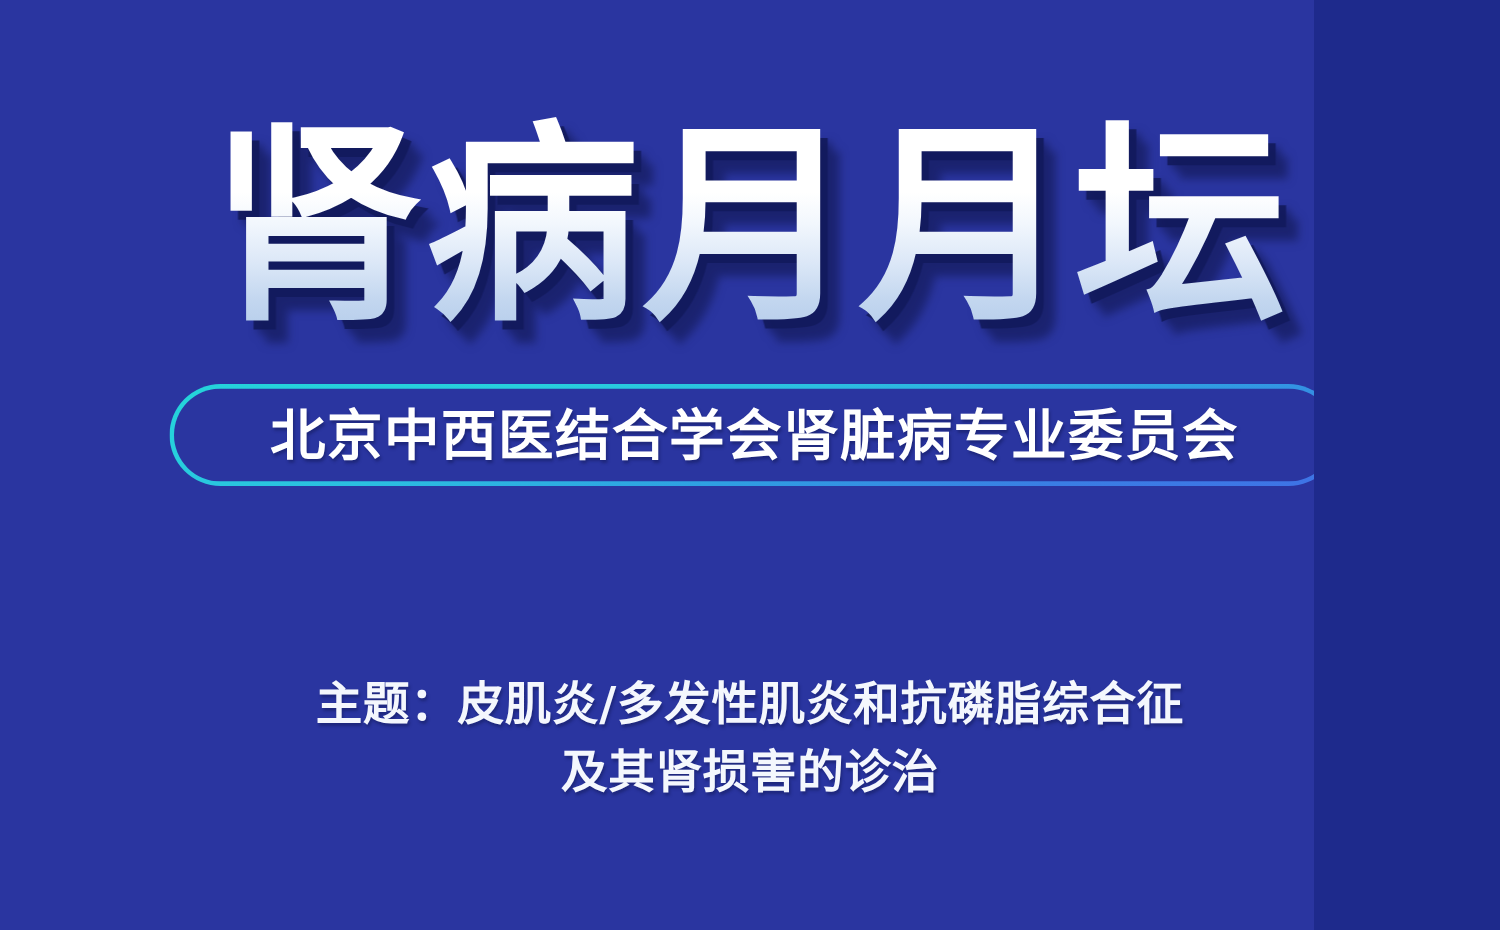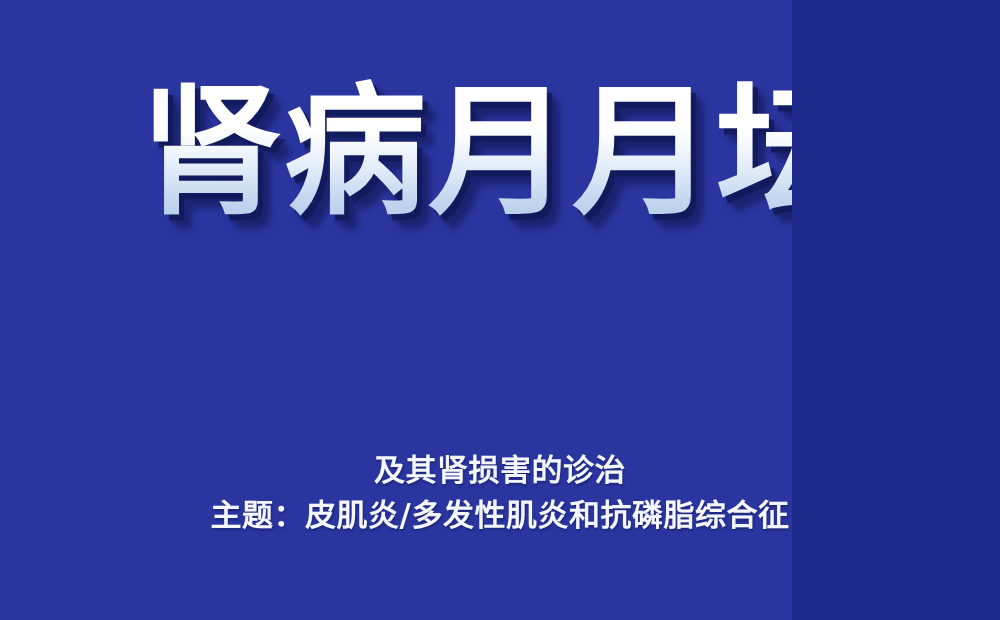--- a/index.html
+++ b/index.html
@@ -8,27 +8,28 @@
     padding: 0;
     background: #1e2a8c;
   }
 
   body {
     font-family: "Liberation Sans", "DejaVu Sans", sans-serif;
   }
 
   #poster {
     position: relative;
-    width: 792px;
+    width: 860px;
     height: 620px;
     overflow: hidden;
     background: #2a35a0;
     display: flex;
     flex-direction: column;
     align-items: center;
+    padding-left: 16px;
   }
 
   
   .title-wrap {
     position: absolute;
     left: 0;
     top: 78px;
     width: 1000px;
     text-align: center;
     line-height: 1;
@@ -141,20 +142,23 @@
 </style>
 </head>
 <body>
 
 <div id="poster">
 
   <div class="title-wrap">
     <span class="main-title">肾病月月坛</span>
   </div>
 
+  <div class="pill">
+    <span class="pill-text">北京中西医结合学会肾脏病专业委员会</span>
+  </div>
 
 
   <div class="theme">
+    <span class="theme-line">主题：皮肌炎/多发性肌炎和抗磷脂综合征</span>
     <span class="theme-line">及其肾损害的诊治</span>
-    <span class="theme-line">主题：皮肌炎/多发性肌炎和抗磷脂综合征</span>
   </div>
 
 </div>
 
 </body></html>

